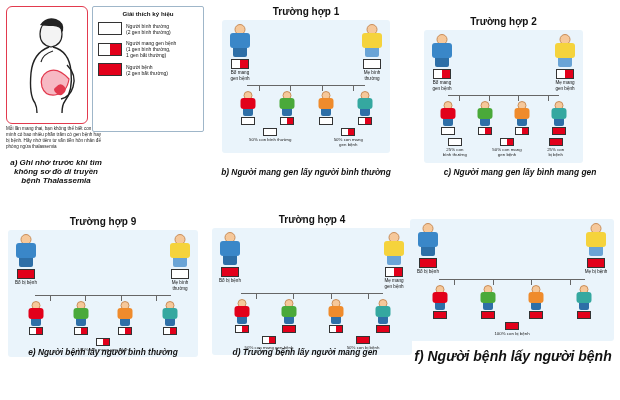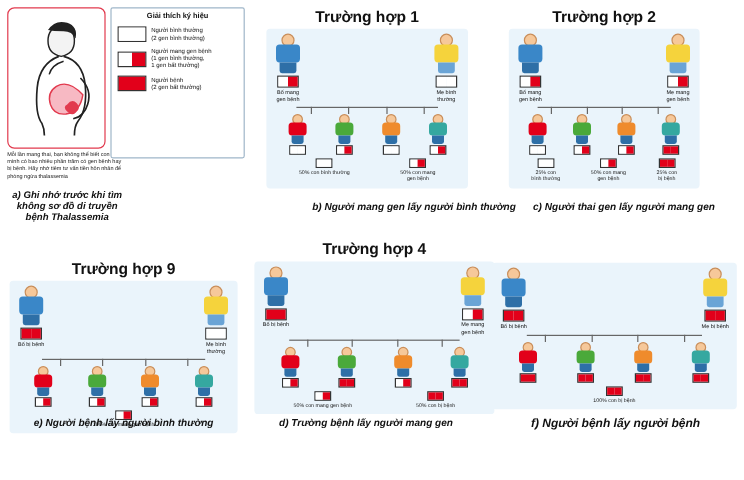--- a/index.html
+++ b/index.html
@@ -17,21 +17,21 @@
   .cap{
     text-align:center;
     font-style:italic;
     font-weight:bold;
     color:#111;
     line-height:1.15;
   }
   .case-title{
     text-align:center;
     font-weight:bold;
-    font-size:13px;
+    font-size:10px;
     color:#111;
   }
 
   
   #legend-box{
     left:92px;top:6px;width:112px;height:126px;
     border:1px solid #9fb6c9;background:#ffffff;
     border-radius:2px;
   }
   #legend-title{
@@ -248,23 +248,23 @@
           <div class="chip small">
             <span class="white"></span>
             <span class="red"></span>
           </div>
           <div class="rtxt" style="white-space: pre-line;">50% con mang
 gen bệnh</div>
         </div>
       </div>
     </div>
   </div>
-<div class="panel cap" style="left:214px;top:168px;width:184px;font-size:8.4px;margin-left:39px;">b) Người mang gen lấy người bình thường</div>
-
-<div class="panel" id="case-2" style="left:424px;top:6px;width:159px;height:160px;">
+<div class="panel cap" style="left:214px;top:168px;width:184px;font-size:8.4px;">b) Người mang gen lấy người bình thường</div>
+
+<div class="panel" id="case-2" style="left:424px;top:16px;width:159px;height:160px;">
     <div class="case-title">Trường hợp 2</div>
     <div class="panel-bg" style="padding: 4px 6px 5px; margin-top: 3px;">
       <div class="parents">
         <div class="unit">
           <div class="person p-blue">
             <div class="head"></div>
             <div class="body"></div>
             <div class="leg"></div>
           </div>
           <div class="chip">
@@ -362,21 +362,21 @@
           <div class="chip small">
             <span class="red"></span>
             <span class="red"></span>
           </div>
           <div class="rtxt" style="white-space: pre-line;">25% con
 bị bệnh</div>
         </div>
       </div>
     </div>
   </div>
-<div class="panel cap" style="left:428px;top:168px;width:184px;font-size:8.4px;">c) Người thai gen lấy người mang gen</div>
+<div class="panel cap" style="left:428px;top:168px;width:184px;font-size:8.4px;">c) Người mang gen lấy bình mang gen</div>
 
 <div class="panel" id="case-3" style="left:8px;top:216px;width:190px;height:130px;">
     <div class="case-title">Trường hợp 9</div>
     <div class="panel-bg" style="padding: 4px 6px 5px; margin-top: 3px;">
       <div class="parents">
         <div class="unit">
           <div class="person p-blue">
             <div class="head"></div>
             <div class="body"></div>
             <div class="leg"></div>
@@ -460,21 +460,21 @@
             <span class="white"></span>
             <span class="red"></span>
           </div>
           <div class="rtxt" style="white-space: pre-line;">100% con mang gen bệnh</div>
         </div>
       </div>
     </div>
   </div>
 <div class="panel cap" style="left:10px;top:348px;width:186px;font-size:8.4px;">e) Người bệnh lấy người bình thường</div>
 
-<div class="panel" id="case-4" style="left:212px;top:200px;width:200px;height:130px;">
+<div class="panel" id="case-4" style="left:212px;top:214px;width:200px;height:130px;">
     <div class="case-title">Trường hợp 4</div>
     <div class="panel-bg" style="padding: 4px 6px 5px; margin-top: 3px;">
       <div class="parents">
         <div class="unit">
           <div class="person p-blue">
             <div class="head"></div>
             <div class="body"></div>
             <div class="leg"></div>
           </div>
           <div class="chip">
@@ -655,13 +655,13 @@
         <div class="result">
           <div class="chip small">
             <span class="red"></span>
             <span class="red"></span>
           </div>
           <div class="rtxt" style="white-space: pre-line;">100% con bị bệnh</div>
         </div>
       </div>
     </div>
   </div>
-<div class="panel cap" style="left:414px;top:348px;width:198px;font-size:10px;">f) Người bệnh lấy người bệnh</div>
+<div class="panel cap" style="left:414px;top:348px;width:198px;font-size:14px;">f) Người bệnh lấy người bệnh</div>
 
 </body></html>

